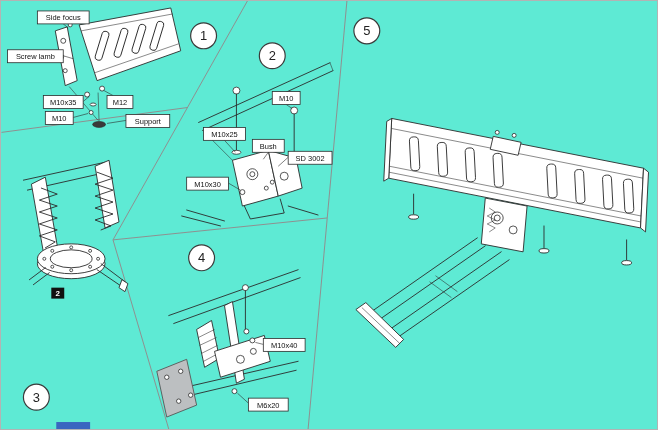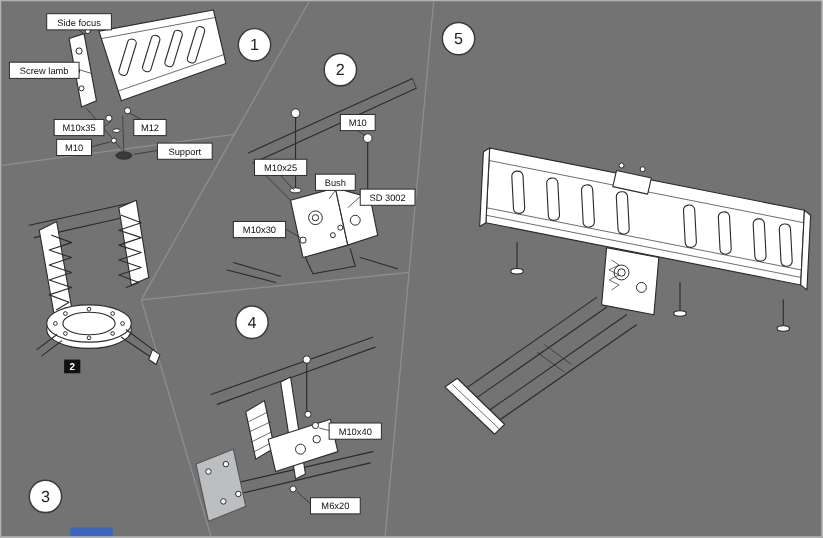--- a/index.html
+++ b/index.html
@@ -1,17 +1,17 @@
 <!DOCTYPE html>
 <html><head>
 <meta charset="utf-8">
 <style>
   html,body{margin:0;padding:0;background:#e8e8e8;}
   .canvas{
-    position:relative;width:658px;height:430px;background:#737373;
+    position:relative;width:658px;height:430px;background:#5eead4;
     border:1px solid #b3b3b3;box-sizing:border-box;overflow:hidden;
     font-family:"Liberation Sans", sans-serif;
   }
   svg{display:block;width:100%;height:100%;}
   .ln{fill:none;stroke:#2b2b2b;stroke-width:0.9;stroke-linejoin:round;stroke-linecap:round;}
   .thin{fill:none;stroke:#2b2b2b;stroke-width:0.55;}
   .part{fill:#ffffff;stroke:#2b2b2b;stroke-width:0.9;stroke-linejoin:round;}
   .hole{fill:#ffffff;stroke:#2b2b2b;stroke-width:0.8;}
   .solid{fill:#3a3a3a;stroke:#2b2b2b;stroke-width:0.6;}
   .divider{fill:none;stroke:#8f8f8f;stroke-width:1;}

